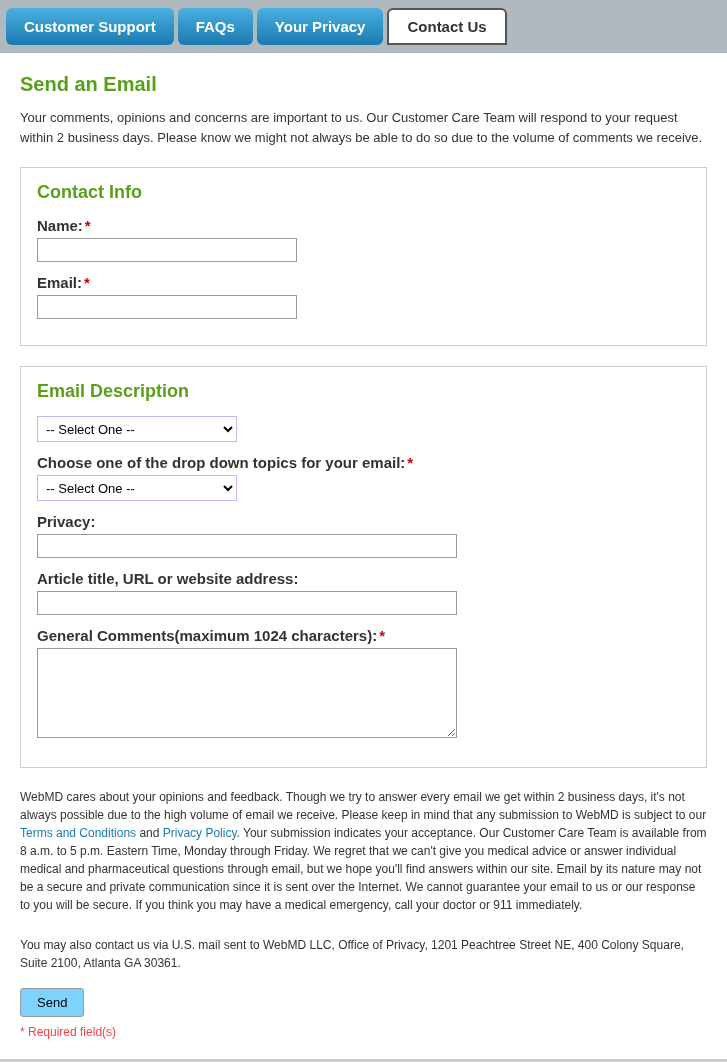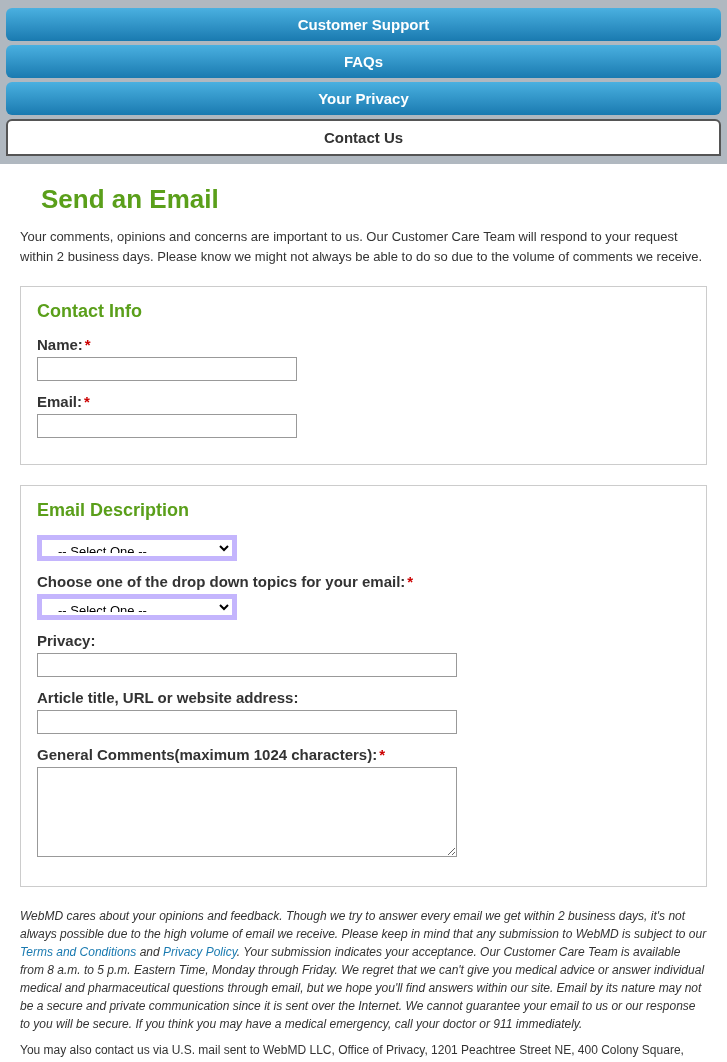--- a/index.html
+++ b/index.html
@@ -4,21 +4,20 @@
   <style>
     * { box-sizing: border-box; margin: 0; padding: 0; }
     body {
       font-family: Arial, Helvetica, sans-serif;
       font-size: 13px;
       background: #ccc;
       width: 727px;
     }
     .nav-bar {
       display: flex;
-      flex-direction: column;
       gap: 4px;
       padding: 8px 6px;
       background: #b0b8c0;
       align-items: stretch;
     }
     .nav-btn {
       background: linear-gradient(to bottom, #4ab0e0, #1a7ab0);
       color: #fff;
       border: none;
       border-radius: 6px;
@@ -35,24 +34,23 @@
       border: 2px solid #555;
       border-radius: 6px 6px 0 0;
     }
     .content-area {
       background: #fff;
       padding: 20px 20px 20px 20px;
       min-height: 900px;
     }
     h1.page-title {
       color: #5a9f1a;
-      font-size: 26px;
+      font-size: 20px;
       font-weight: bold;
       margin-bottom: 12px;
-      margin-left: 21px;
     }
     .intro-text {
       font-size: 13px;
       color: #333;
       margin-bottom: 20px;
       line-height: 1.5;
     }
     .section-box {
       border: 1px solid #ccc;
       border-radius: 0;
@@ -88,55 +86,54 @@
     }
     .form-input-wide {
       width: 420px;
       padding: 4px 6px;
       border: 1px solid #999;
       font-size: 13px;
       height: 24px;
     }
     .form-select {
       width: 200px;
-      padding: 3px 12px;
-      border: 5px solid #c4b5fd;
+      padding: 3px 4px;
+      border: 1px solid #c4b5fd;
       font-size: 13px;
       height: 26px;
       background: #fff;
     }
     .form-textarea {
       width: 420px;
       height: 90px;
       padding: 4px 6px;
       border: 1px solid #999;
       font-size: 13px;
       resize: vertical;
     }
     .footer-text {
       font-size: 12px;
       color: #333;
       line-height: 1.5;
-      margin-bottom: 8px;
-      font-style: italic;
+      margin-bottom: 22px;
     }
     .footer-text a {
       color: #1a7ab0;
       text-decoration: none;
     }
     .footer-text-2 {
       font-size: 12px;
       color: #333;
       line-height: 1.5;
       margin-bottom: 16px;
     }
     .send-btn {
-      background: #f9a8d4;
-      border: 1px solid #999;
-      padding: 6px 32px;
+      background: #7dd3fc;
+      border: 1px solid #999;
+      padding: 6px 16px;
       font-size: 13px;
       cursor: pointer;
       border-radius: 3px;
     }
     .required-note {
       color: #ef4444;
       font-size: 12px;
       margin-top: 8px;
     }
   </style>

